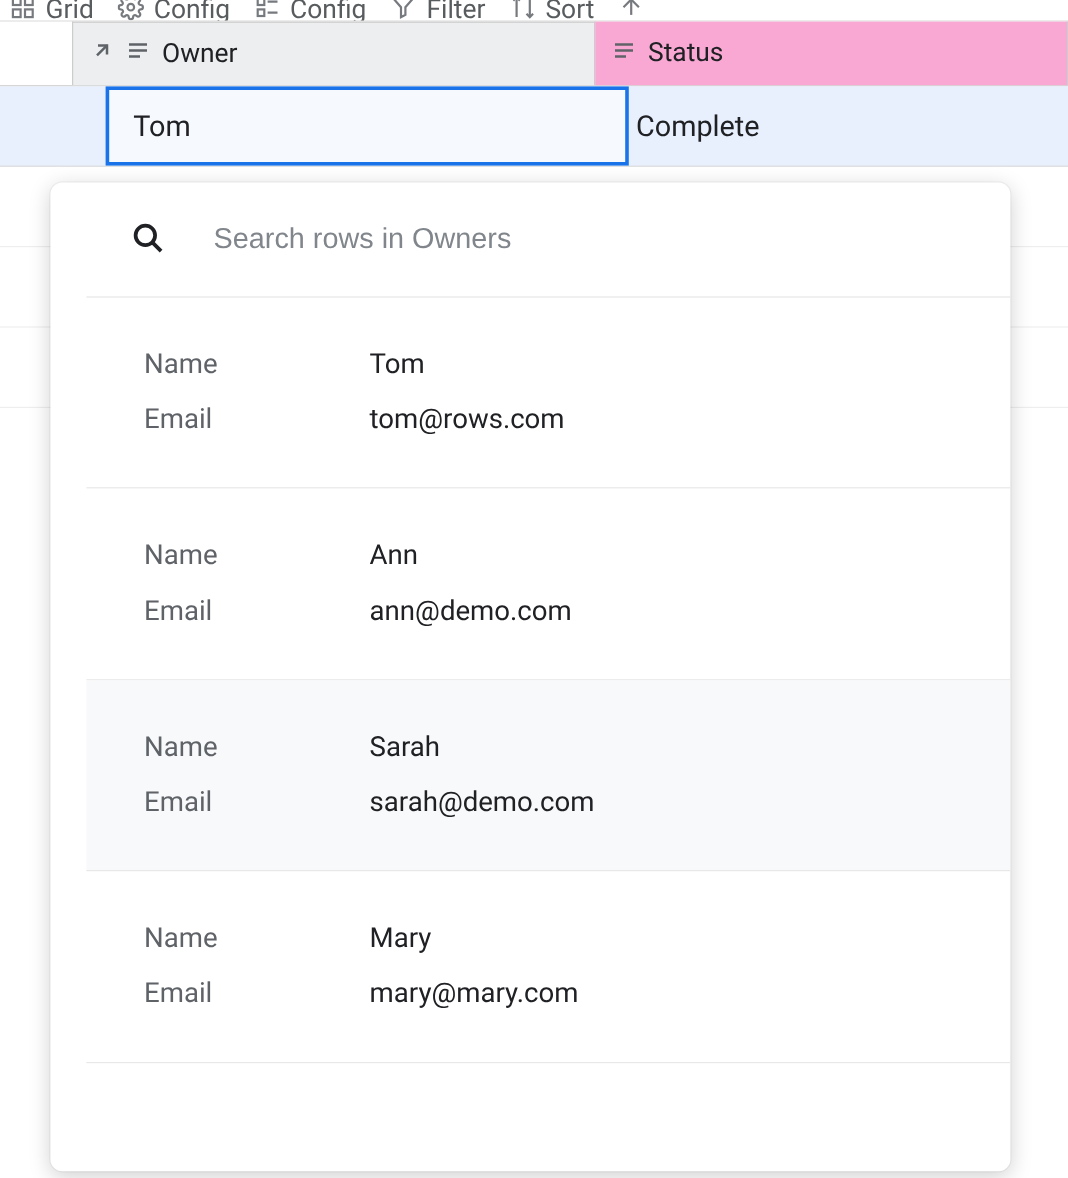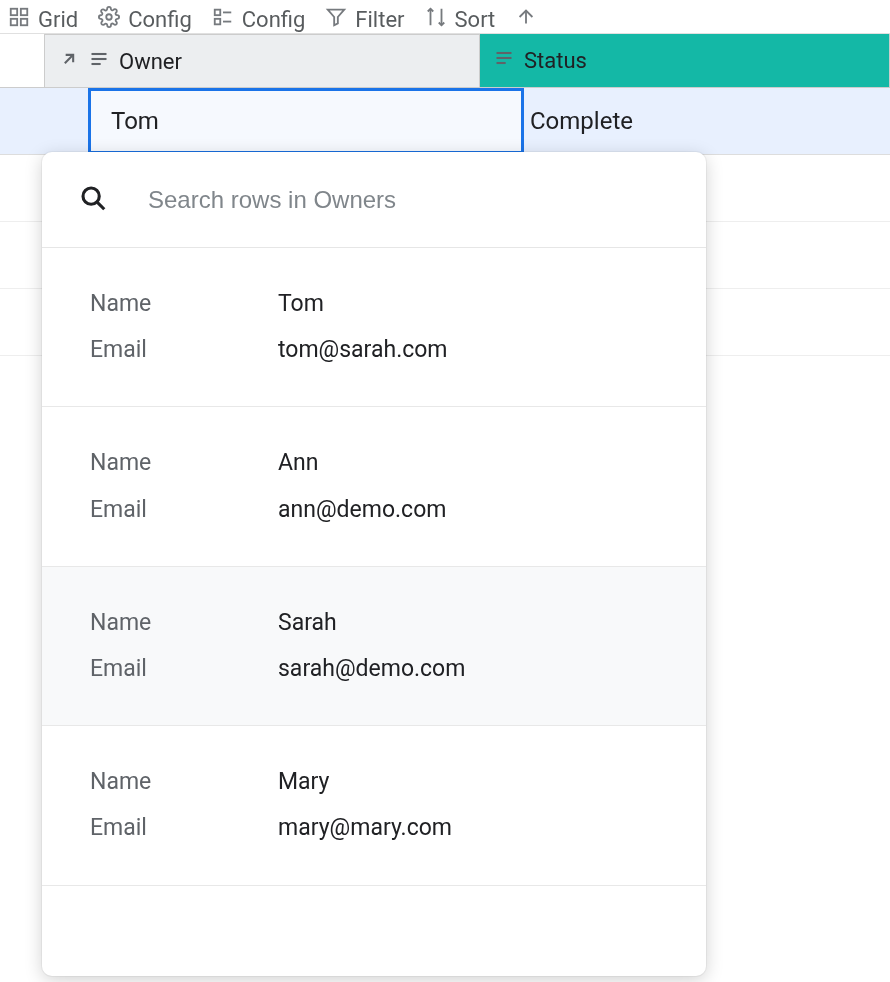--- a/index.html
+++ b/index.html
@@ -9,23 +9,23 @@
     }
     body {
       font-family: -apple-system, BlinkMacSystemFont, "Segoe UI", Roboto, Arial, sans-serif;
       background: #ffffff;
       width: 890px;
       height: 982px;
       overflow: hidden;
       position: relative;
     }
     .toolbar {
-      height: 34px;
-      display: flex;
-      align-items: flex-end;
+      height: 18px;
+      display: flex;
+      align-items: center;
       padding-left: 8px;
       gap: 20px;
       border-bottom: 1px solid #e0e0e0;
       color: #3c4043;
       font-size: 22px;
       overflow: hidden;
     }
     .toolbar-item {
       display: flex;
       align-items: center;
@@ -51,27 +51,27 @@
       color: #202124;
       border-right: 1px solid #ccc;
     }
     .header-cell svg {
       width: 20px;
       height: 20px;
     }
     .header-cell.owner {
       background: #eceef0;
       border-top: 1px solid #ccc;
-      margin-left: 44px;
+      margin-left: 60px;
       width: 436px;
       border-left: 1px solid #ccc;
     }
     .header-cell.status {
       flex: 1;
-      background: #14b8a6;
+      background: #f9a8d4;
     }
     .data-row {
       display: flex;
       height: 67px;
       border-bottom: 1px solid #ddd;
       background: #e8f0fe;
     }
     .data-cell {
       display: flex;
       align-items: center;
@@ -96,25 +96,26 @@
     .empty-row {
       height: 67px;
       border-bottom: 1px solid #eee;
     }
     .empty-row.r2 { height: 67px; }
 
     .dropdown {
       position: absolute;
       left: 42px;
       top: 152px;
-      width: 664px;
+      width: 800px;
       background: #ffffff;
       border-radius: 10px;
       box-shadow: 0 4px 18px rgba(0,0,0,0.18), 0 0 0 1px rgba(0,0,0,0.04);
       overflow: hidden;
+      padding-left: 30px;
     }
     .search-bar {
       display: flex;
       align-items: center;
       height: 96px;
       padding: 0 36px;
       gap: 40px;
       border-bottom: 1px solid #e6e6e6;
     }
     .search-bar svg {
@@ -276,21 +277,21 @@
     <input class="search-input" type="text" placeholder="Search rows in Owners" style="">
   </div>
 
   <div class="result-item">
     <div class="result-row">
       <span class="result-label">Name</span>
       <span class="result-value">Tom</span>
     </div>
     <div class="result-row">
       <span class="result-label">Email</span>
-      <span class="result-value">tom@sarah.com</span>
+      <span class="result-value">tom@rows.com</span>
     </div>
   </div>
 
   <div class="result-item">
     <div class="result-row">
       <span class="result-label">Name</span>
       <span class="result-value">Ann</span>
     </div>
     <div class="result-row">
       <span class="result-label">Email</span>

